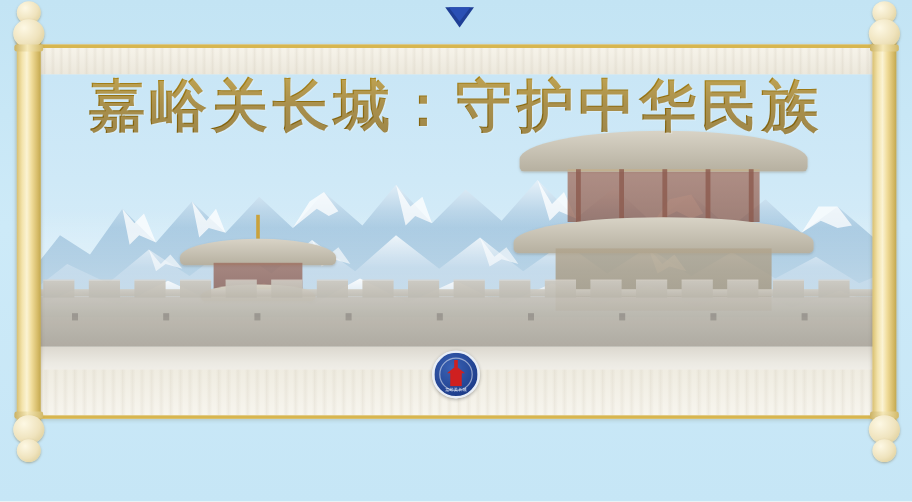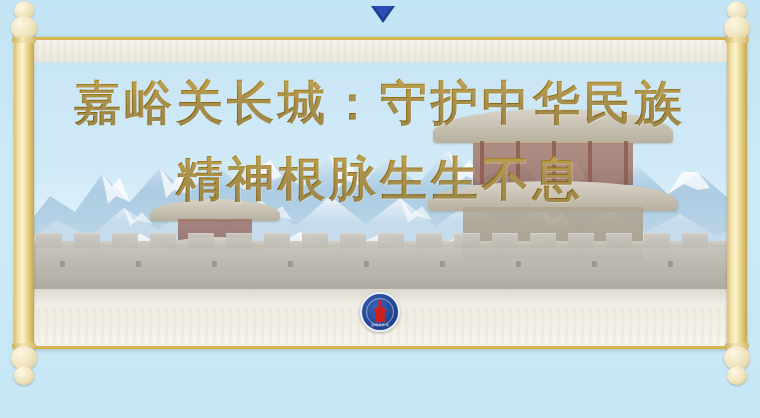--- a/index.html
+++ b/index.html
@@ -139,21 +139,20 @@
     font-size:47px;
     line-height:62px;
     letter-spacing:4px;
     color:#8d6a10;
     background:linear-gradient(180deg,#b08a1b 0%,#8c6a10 48%,#7a5c0c 100%);
     -webkit-background-clip:text;
     background-clip:text;
     -webkit-text-fill-color:transparent;
     text-shadow:1px 1px 0 rgba(255,255,255,.25);
     white-space:nowrap;
-    margin-top:14px;
   }
   #line2{ margin-top:14px; }
 
   
   #emblem{
     position:absolute; left:360px; top:292px;
     width:40px; height:40px; border-radius:50%;
     background:radial-gradient(circle at 40% 35%,#3a63b5,#1f3f8e 70%,#16306e 100%);
     border:2px solid #e8eef7;
     box-shadow:0 1px 3px rgba(0,0,0,.3);
@@ -347,21 +346,20 @@
       </div>
 
       <div id="ground"></div>
     </div>
 
     <div class="paper-strip" id="paper-bottom"></div>
   </div>
 
   <div id="title-block">
     <div class="title-line" id="line1">嘉峪关长城：守护中华民族</div>
-    <div class="title-line" id="line2">精神根脉生生不息</div>
   </div>
 
   <div id="emblem">
     <div class="ring"></div>
     <div class="tower-top"></div>
     <div class="tower"></div>
     <div class="arc-text">嘉峪关长城</div>
   </div>
 
 </div>

